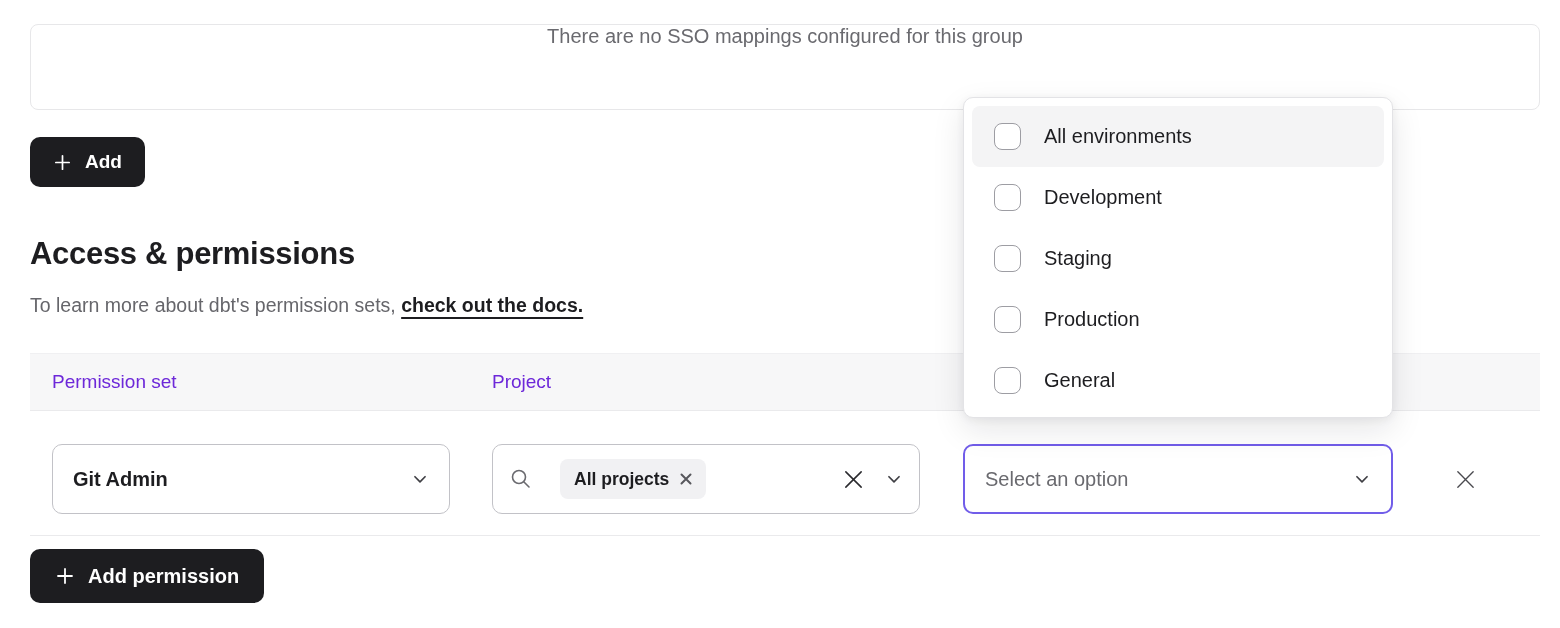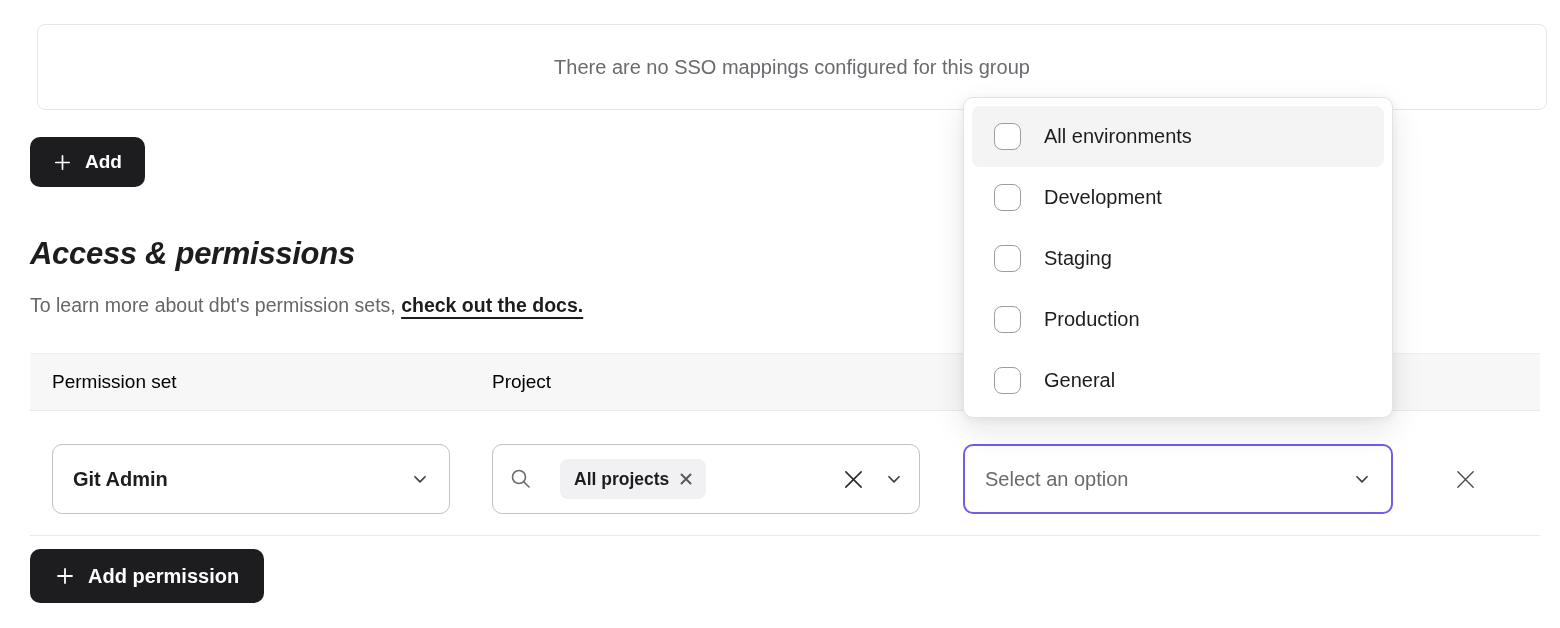--- a/index.html
+++ b/index.html
@@ -6,49 +6,49 @@
   * { margin:0; padding:0; box-sizing:border-box; }
   body { background:#fff; }
   .page {
     position:relative; width:1560px; height:628px; background:#fff;
     font-family:"Liberation Sans", sans-serif; color:var(--ink); overflow:hidden;
   }
   .abs { position:absolute; }
 
   
   .sso-box {
-    left:37px; top:24px; width:1510px; height:86px;
+    left:30px; top:24px; width:1510px; height:86px;
     border:1px solid #e7e7e9; border-radius:8px;
-    display:flex; align-items:center; justify-content:center;
+    display:flex; justify-content:center;
     font-size:20px; color:#6a6a6f;
   }
 
   
   .btn {
     background:#1d1d20; color:#fff; border:none; border-radius:10px;
     display:inline-flex; align-items:center; gap:13px;
     font-family:"Liberation Sans", sans-serif; font-weight:700; cursor:pointer;
   }
   .btn-add { left:30px; top:137px; height:50px; padding:0 23px; font-size:19px; }
   .btn-add-permission { left:30px; top:549px; height:54px; padding:0 25px; font-size:20px; }
 
   
-  .section-title { left:30px; top:236px; font-size:31px; font-weight:700; letter-spacing:-0.3px;font-style:italic; }
+  .section-title { left:30px; top:236px; font-size:31px; font-weight:700; letter-spacing:-0.3px; }
   .section-desc { left:30px; top:294px; font-size:19.5px; color:var(--muted); }
   .docs-link {
     color:var(--ink); font-weight:700; text-decoration:underline;
     text-underline-offset:5px; text-decoration-thickness:1.5px; cursor:pointer;
   }
 
   
   .thead {
     left:30px; top:353px; width:1510px; height:58px;
     background:#f7f7f8; border-top:1px solid #f0f0f2; border-bottom:1px solid var(--line);
   }
-  .th { position:absolute; top:50%; transform:translateY(-50%); font-size:19px; color:#000000; }
+  .th { position:absolute; top:50%; transform:translateY(-50%); font-size:19px; color:#6d28d9; }
   .th-permission { left:22px; }
   .th-project { left:462px; }
 
   .trow { left:30px; top:422px; width:1510px; height:114px; border-bottom:1px solid var(--line); }
   .field {
     position:absolute; top:22px; height:70px; background:#fff;
     border:1px solid #c2c2c7; border-radius:10px;
     display:flex; align-items:center; cursor:pointer;
   }
   .field-permission { left:22px; width:398px; padding:0 20px; justify-content:space-between; }

